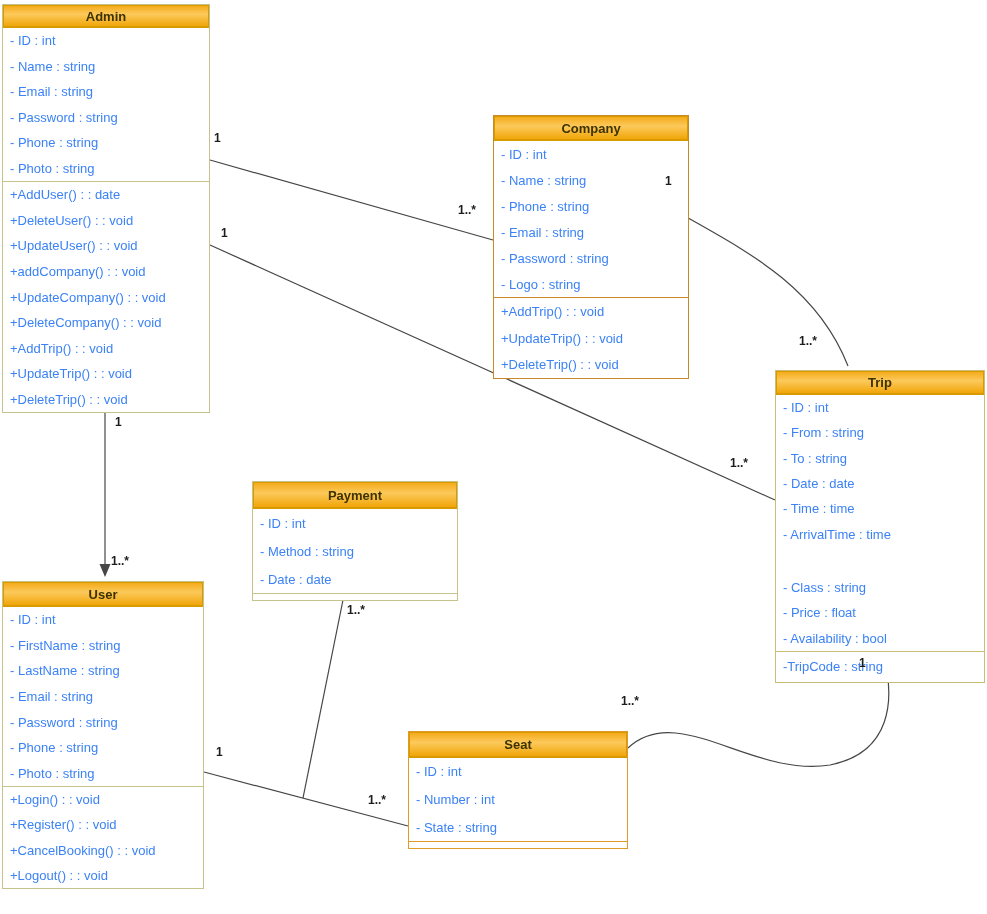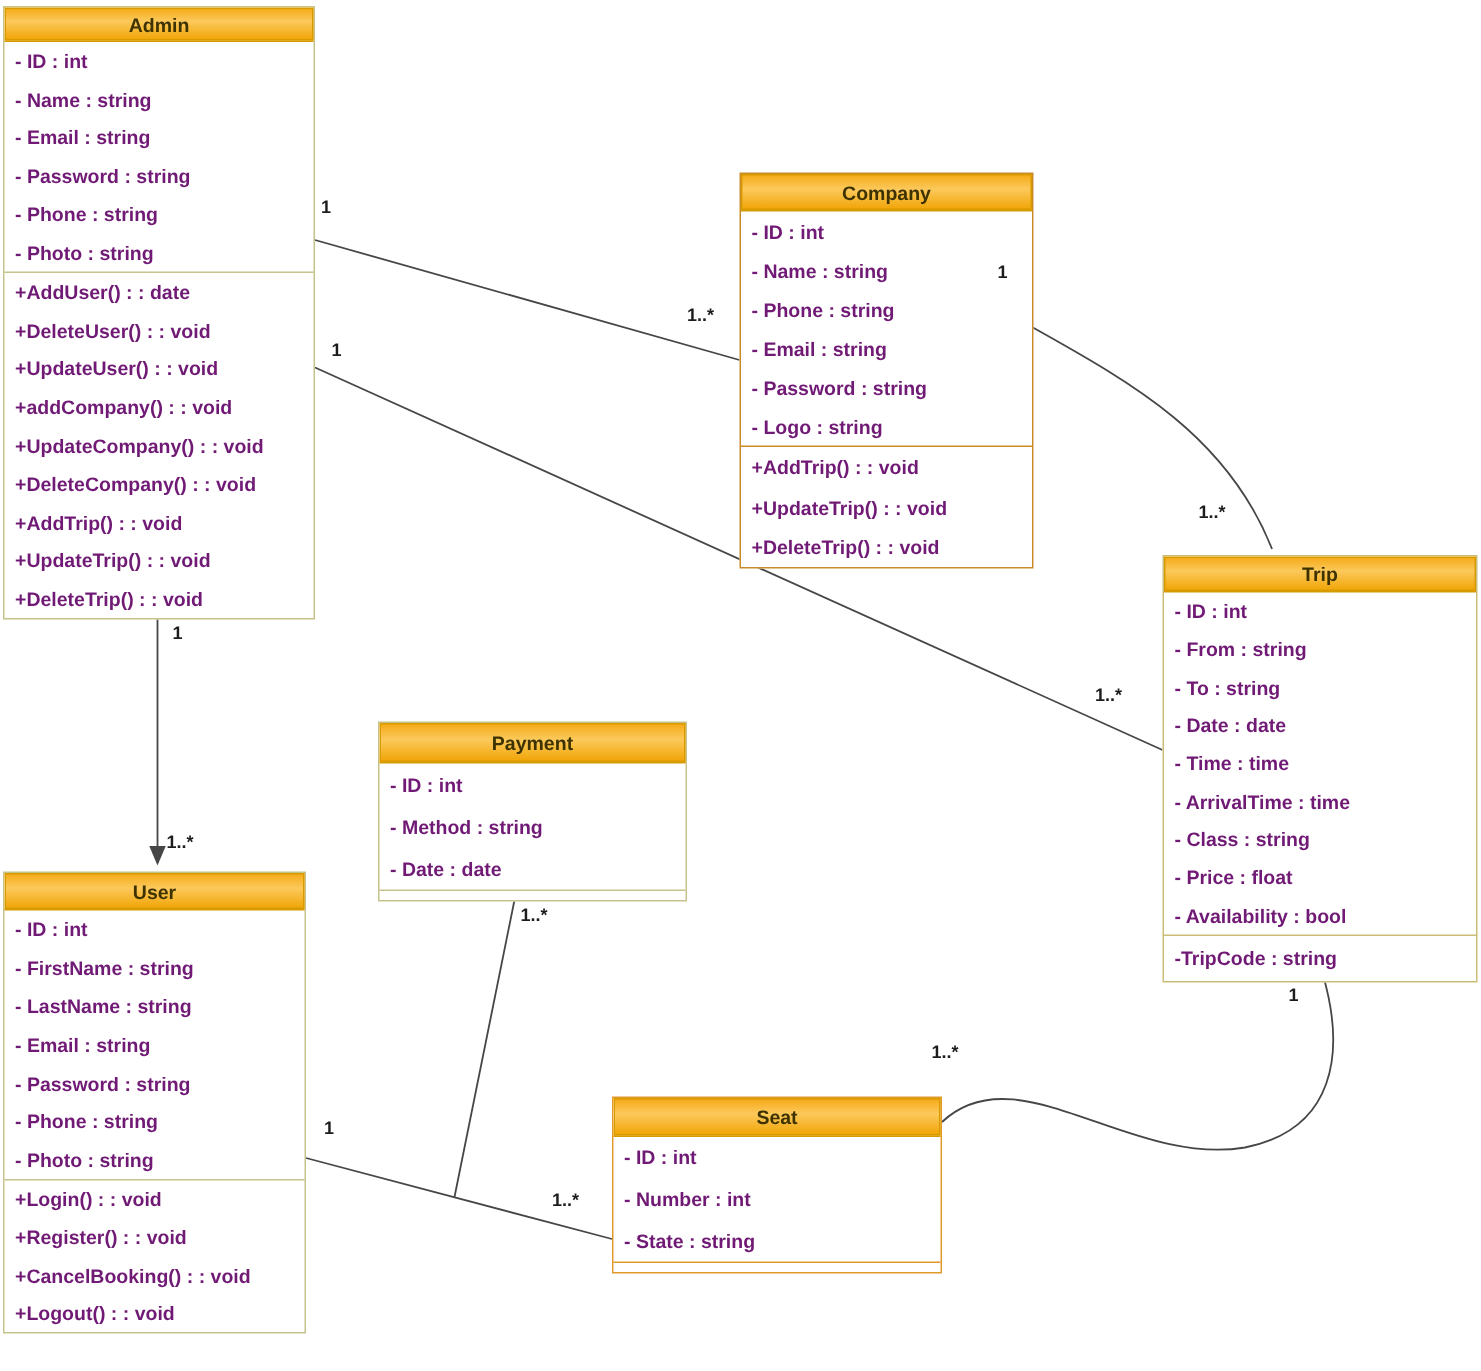--- a/index.html
+++ b/index.html
@@ -16,21 +16,21 @@
     box-sizing:border-box;display:flex;align-items:center;justify-content:center;
     font-size:13px;font-weight:bold;color:var(--title-color,#3d3200);
     background:linear-gradient(180deg,var(--hdr-top,#f4a814) 0%,var(--hdr-mid,#fcc95b) 42%,var(--hdr-bot,#f0a303) 100%);
     border-bottom:1px solid var(--hdr-border,#d79b00);
     box-shadow:inset 0 0 0 1px var(--hdr-border,#d79b00);
   }
   .uml-section{box-sizing:border-box;}
   .uml-section.methods,.uml-section.footer{border-top:1px solid inherit;}
   .uml-row{
     box-sizing:border-box;display:flex;align-items:center;
-    padding:0 7px;font-size:13px;font-weight:bold;color:#701a75;
+    padding:0 7px;font-size:13px;font-weight:normal;color:#3b82f6;
     white-space:nowrap;overflow:hidden;
   }
   .mult{
     position:absolute;z-index:3;font-size:12px;font-weight:600;color:#1c1c1c;
     white-space:nowrap;
   }
 </style>
 </head>
 <body>
 
@@ -85,21 +85,21 @@
     </div>
     <div class="uml-class" style="left: 775px; top: 370px; width: 210px; border-color: rgb(201, 189, 120);">
       <div class="uml-header" style="height: 24px;">Trip</div>
       <div class="uml-section attrs">
         <div class="uml-row" style="height: 25.3px;">- ID : int</div>
         <div class="uml-row" style="height: 25.3px;">- From : string</div>
         <div class="uml-row" style="height: 25.3px; text-align: center;">- To : string</div>
         <div class="uml-row" style="height: 25.3px;">- Date : date</div>
         <div class="uml-row" style="height: 25.3px;">- Time : time</div>
         <div class="uml-row" style="height: 25.3px;">- ArrivalTime : time</div>
-        <div class="uml-row" style="height: 25.3px;">- Class : string</div>
+        <div class="uml-row" style="height: 25.3px; margin-top: 28px;">- Class : string</div>
         <div class="uml-row" style="height: 25.3px;">- Price : float</div>
         <div class="uml-row" style="height: 25.3px;">- Availability : bool</div>
       </div>
       <div class="uml-section footer" style="border-top: 1px solid rgb(201, 189, 120);">
         <div class="uml-row" style="height: 30px;">-TripCode : string</div>
       </div>
     </div>
     <div class="uml-class" style="left: 252px; top: 481px; width: 206px; border-color: rgb(198, 194, 139);">
       <div class="uml-header" style="height: 27px;">Payment</div>
       <div class="uml-section attrs">

